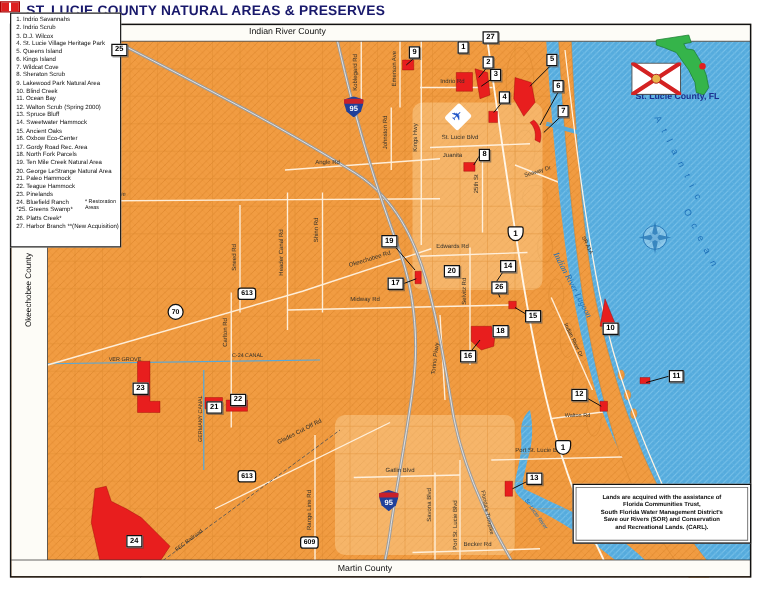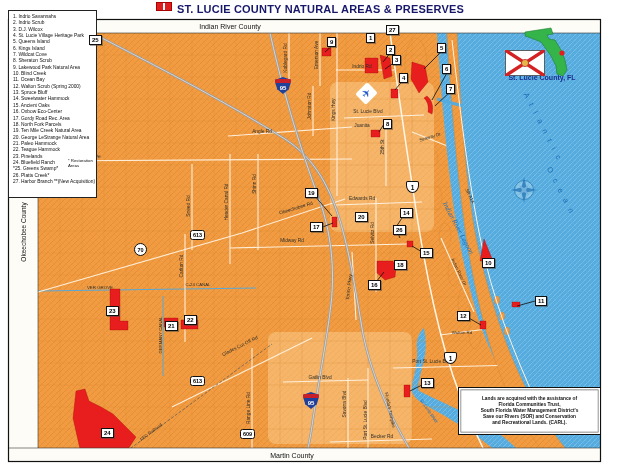--- a/index.html
+++ b/index.html
@@ -1,19 +1,19 @@
 <!DOCTYPE html>
 <html><head>
 <meta charset="utf-8">
 <style>
   html,body{margin:0;padding:0;background:#fff;}
   #stage{position:relative;width:620px;height:475px;background:#fff;overflow:hidden;
          font-family:"Liberation Sans",sans-serif;}
   #basemap{position:absolute;left:0;top:0;}
-  .titlebar{position:absolute;left:0;top:1px;width:620px;text-align:center;
+  .titlebar{position:absolute;left:0;top:1px;width:620px;
             font-weight:bold;font-size:11px;line-height:16px;color:#18186B;letter-spacing:.2px;}
   .t-icon{display:inline-block;width:14px;height:7px;margin-right:5px;vertical-align:2px;
           background:linear-gradient(90deg,#DE1F1F 45%,#fff 45%,#fff 55%,#DE1F1F 55%);
           border:.5px solid #a00;}
   .legend{position:absolute;left:8px;top:10px;width:89px;height:188px;background:#fff;
           border:1px solid #222;box-sizing:border-box;padding:3px 2px 2px 4px;z-index:5;}
   .li{font-size:4.85px;line-height:6.35px;color:#101010;white-space:nowrap;}
   .lnote{position:absolute;right:1px;top:147px;width:27px;font-size:4.3px;line-height:5.2px;color:#101010;}
   .lb{position:absolute;white-space:nowrap;transform:translate(-50%,-50%);
       font-size:4.8px;color:#33302a;z-index:3;}

